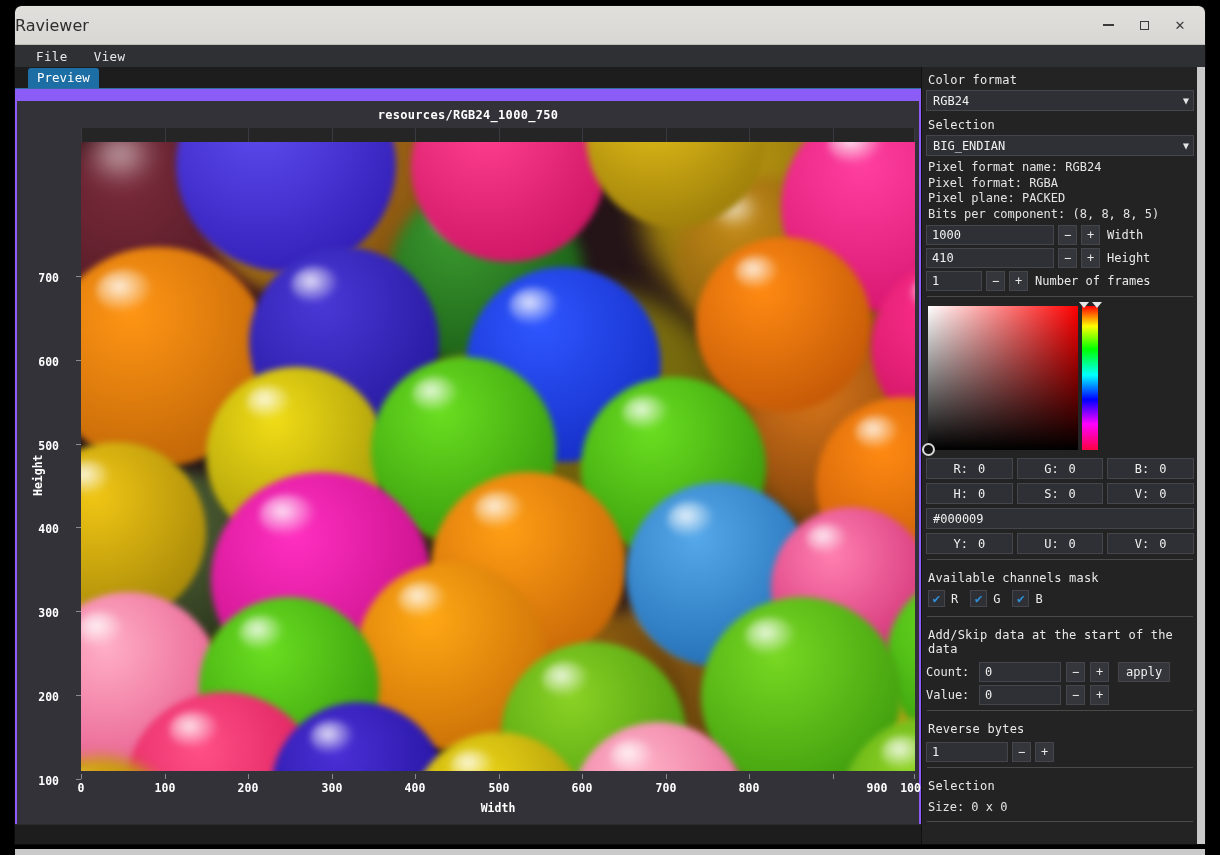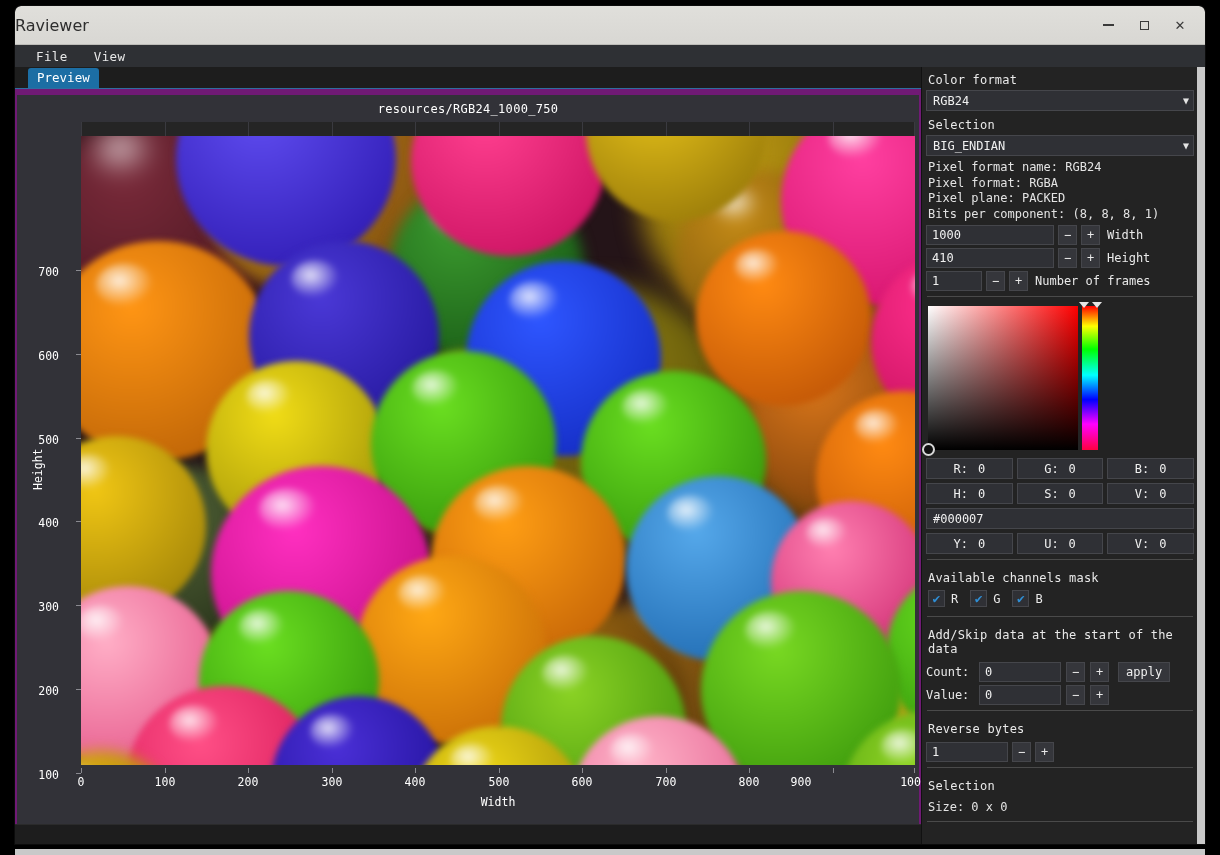--- a/index.html
+++ b/index.html
@@ -63,22 +63,23 @@
     display: flex; align-items: flex-end; padding-left: 13px;
   }
   #tab-preview {
     background: #1c6ea4; color: #ffffff;
     font-size: 12.5px; padding: 2px 9px 2px 9px;
     border-radius: 3px 3px 0 0; line-height: 16px;
   }
   #plot-outer {
     position: absolute; left: 0; top: 22px;
     width: 906px; height: 735px;
-    background: #701a75;
-    padding: 6px 0 0 2px;
+    background: #8b5cf6;
+    padding: 12px 0 0 2px;
+    font-weight: bold;
   }
   #plot-canvas {
     position: relative;
     width: 902px; height: 733px;
     background: #323238;
   }
   #plot-title {
     position: absolute; left: 0; right: 0; top: 7px;
     text-align: center; font-size: 12px; color: #ffffff;
     letter-spacing: .3px;
@@ -374,21 +375,21 @@
             <div class="xtickmark" style="left:897px;top:673px"></div>
             <div class="xtick" style="left:64px;top:680px">0</div>
             <div class="xtick" style="left:148px;top:680px">100</div>
             <div class="xtick" style="left:231px;top:680px">200</div>
             <div class="xtick" style="left:315px;top:680px">300</div>
             <div class="xtick" style="left:398px;top:680px">400</div>
             <div class="xtick" style="left:482px;top:680px">500</div>
             <div class="xtick" style="left:565px;top:680px">600</div>
             <div class="xtick" style="left:649px;top:680px">700</div>
             <div class="xtick" style="left:732px;top:680px">800</div>
-            <div class="xtick" style="left:784px;top:680px">900</div>
+            <div class="xtick" style="left:860px;top:680px">900</div>
             <div class="xtick" style="left:897px;top:680px">1000</div>
           </div>
           <div id="xlabel">Width</div>
 
         </div>
       </div>
 
       <div id="statusbar-left"></div>
     </div>
 
@@ -404,21 +405,21 @@
         <div class="sb-label">Selection</div>
         <div class="sb-select">
           <span>BIG_ENDIAN</span>
           <span class="caret">▼</span>
         </div>
 
         <div style="margin-top:4px">
           <div class="sb-info">Pixel format name:  RGB24</div>
           <div class="sb-info">Pixel format:  RGBA</div>
           <div class="sb-info">Pixel plane:  PACKED</div>
-          <div class="sb-info">Bits per component:  (8, 8, 8, 1)</div>
+          <div class="sb-info">Bits per component:  (8, 8, 8, 5)</div>
         </div>
 
         <div class="numrow">
           <div class="numinput" style="width:128px">1000</div>
           <div class="stepbtn">−</div>
           <div class="stepbtn">+</div>
           <div class="numlabel">Width</div>
         </div>
 
         <div class="numrow">
@@ -469,21 +470,21 @@
           <div class="trifield">
             <span>S:</span>
             <span>0</span>
           </div>
           <div class="trifield">
             <span>V:</span>
             <span>0</span>
           </div>
         </div>
 
-        <div id="hexfield">#000007</div>
+        <div id="hexfield">#000009</div>
 
         <div class="triple-row">
           <div class="trifield">
             <span>Y:</span>
             <span>0</span>
           </div>
           <div class="trifield">
             <span>U:</span>
             <span>0</span>
           </div>

